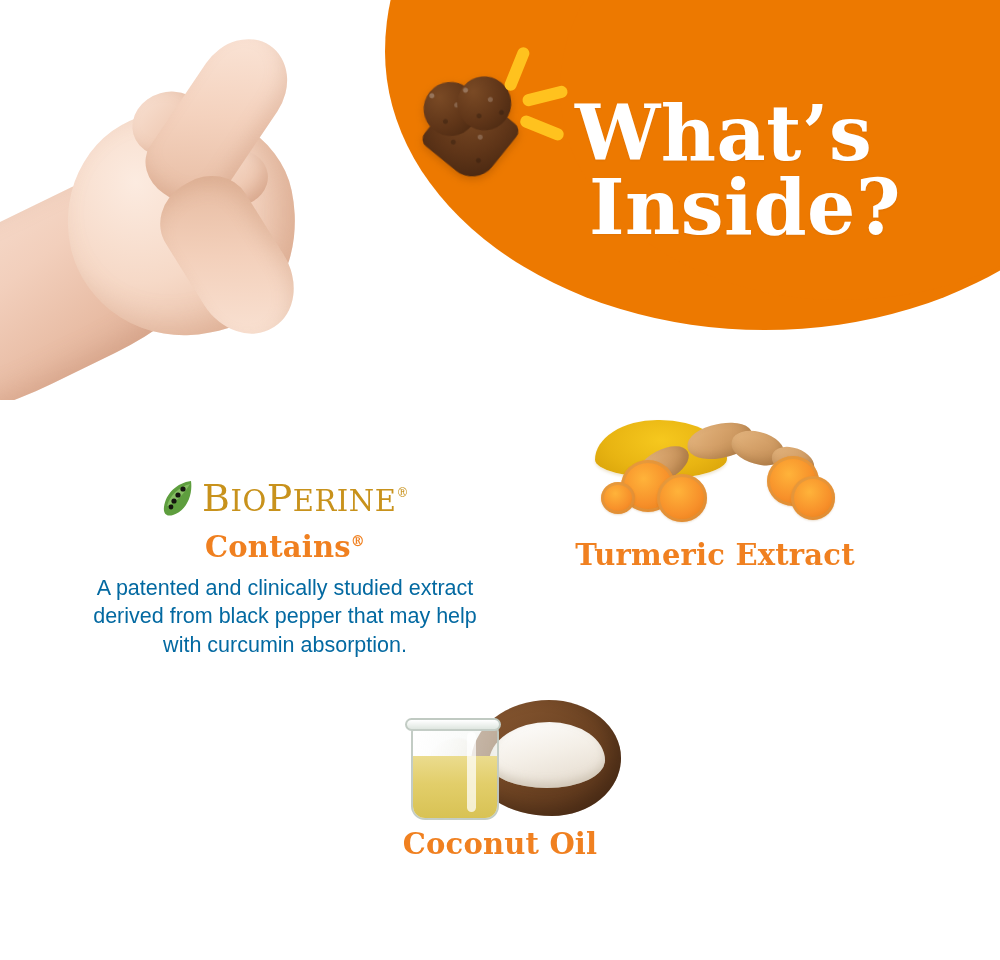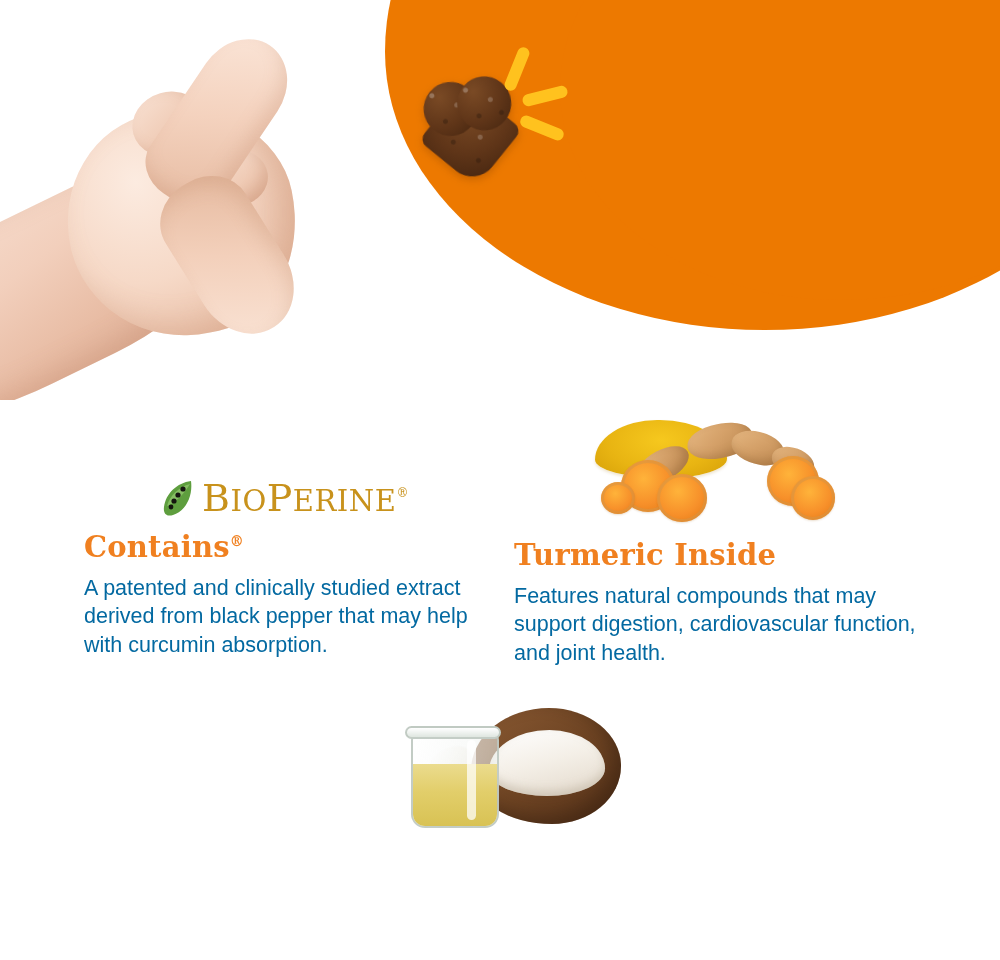--- a/index.html
+++ b/index.html
@@ -177,20 +177,21 @@
     top: 404px;
     width: 1000px;
   }
   .row {
     display: flex;
     justify-content: center;
     align-items: flex-start;
   }
   .card {
     width: 430px;
+    text-align: center;
     box-sizing: border-box;
     padding: 0 14px;
   }
   .card.single { width: 430px; }
 
   .art {
     height: 120px;
     display: flex;
     align-items: flex-end;
     justify-content: center;
@@ -345,20 +346,24 @@
     <div class="treat">
       <div class="tip"></div>
       <div class="lobe l"></div>
       <div class="lobe r"></div>
     </div>
 
     <div class="ray ray-1"></div>
     <div class="ray ray-2"></div>
     <div class="ray ray-3"></div>
 
+    <h1 class="hero-title">
+      <span>What’s</span>
+      <span class="ln2">Inside?</span>
+    </h1>
   </div>
 
   <div class="ingredients">
 
     <div class="row row-1">
 
       <div class="card">
         <div class="art">
           <span class="bioperine-logo">
             <svg width="34" height="40" viewBox="0 0 34 40">
@@ -384,38 +389,38 @@
             <div class="tm tm-root r3"></div>
             <div class="tm tm-root r4"></div>
             <div class="tm-powder"></div>
             <div class="tm tm-slice s1"></div>
             <div class="tm tm-slice s2"></div>
             <div class="tm tm-slice s3"></div>
             <div class="tm tm-slice s4"></div>
             <div class="tm tm-slice s5"></div>
           </div>
         </div>
-        <h2 class="card-title"><span>Turmeric Inside</span><span class="reg"></span></h2>
-        <p class="card-body">Features natural compounds that may support digestion, cardiovascular function, and joint health.</p>
+        <h2 class="card-title"><span>Turmeric Extract</span><span class="reg"></span></h2>
       </div>
     </div>
 
     <div class="row row-2">
 
       <div class="card single">
         <div class="art art-tall">
           <div class="coconut">
             <div class="cn-chunk cc1"></div>
             <div class="cn-chunk cc2"></div>
             <div class="cn-shell"></div>
             <div class="cn-meat"></div>
             <div class="cn-jar">
               <div class="cn-oil"></div>
               <div class="cn-gloss"></div>
             </div>
             <div class="cn-rim"></div>
           </div>
         </div>
+        <h2 class="card-title"><span>Coconut Oil</span><span class="reg"></span></h2>
       </div>
     </div>
 
   </div>
 </div>
 
 </body></html>

